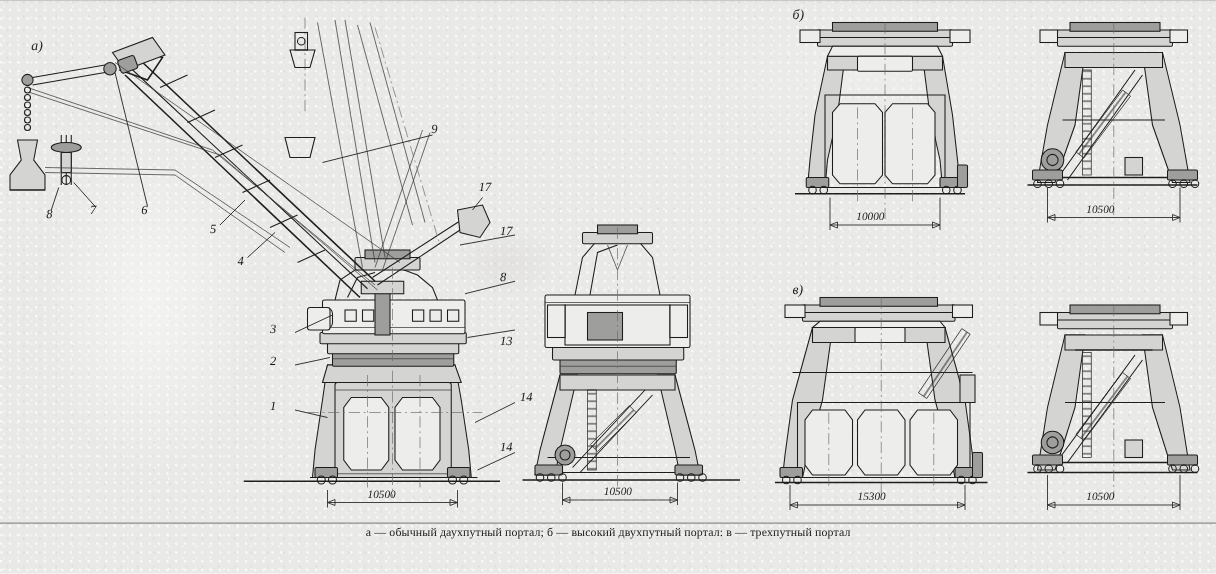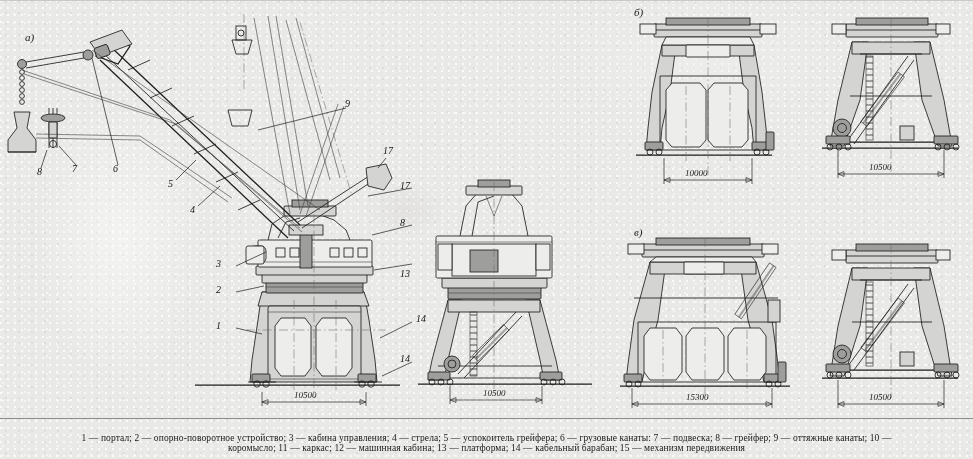--- a/index.html
+++ b/index.html
@@ -479,16 +479,15 @@
   <div class="callout" style="left:400px;top:313px;margin-left:16px;">14</div>
   <div class="callout" style="left:400px;top:353px;">14</div>
 
   <div class="dimtext" style="left:294px;top:390px;">10500</div>
   <div class="dimtext" style="left:483px;top:388px;">10500</div>
   <div class="dimtext" style="left:685px;top:168px;">10000</div>
   <div class="dimtext" style="left:869px;top:162px;">10500</div>
   <div class="dimtext" style="left:686px;top:392px;">15300</div>
   <div class="dimtext" style="left:869px;top:392px;">10500</div>
 
-  <div class="cap cap-b">1 — портал;  2 — опорно-поворотное устройство;  3 — кабина управления;  4 — стрела;  5 — успокоитель грейфера;  6 — грузовые канаты:  7 — подвеска;  8 — грейфер;  9 — оттяжные канаты;  10 —</div>
-  <div class="cap cap-c">коромысло;  11 — каркас;  12 — машинная кабина;  13 — платформа;  14 — кабельный барабан;  15 — механизм передвижения</div>
+  <div class="cap cap-a">а — обычный даухпутный портал;  б — высокий двухпутный портал:  в — трехпутный портал</div>
 
 </div>
 
 </body></html>

